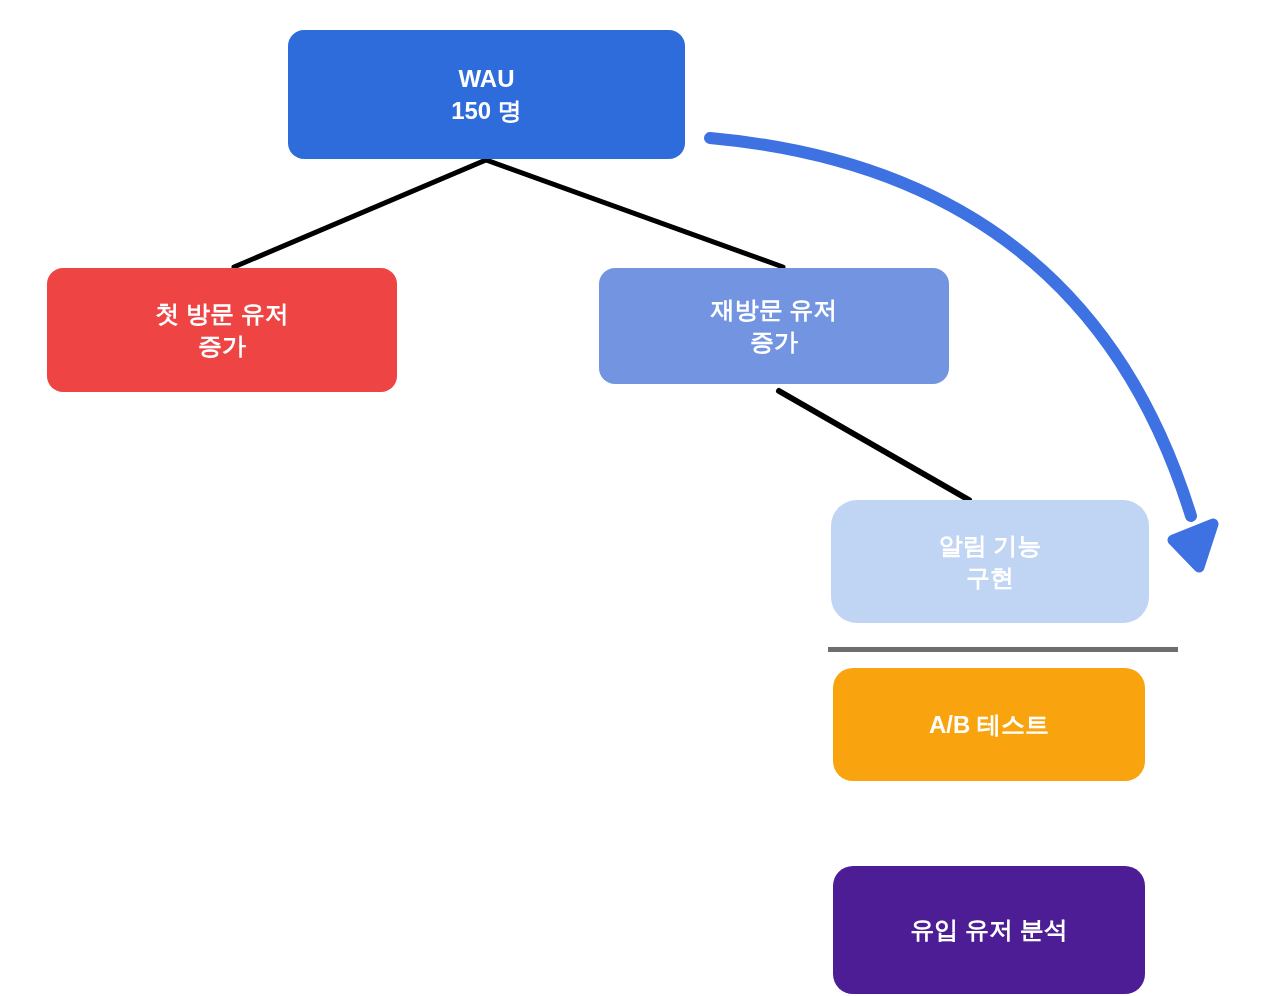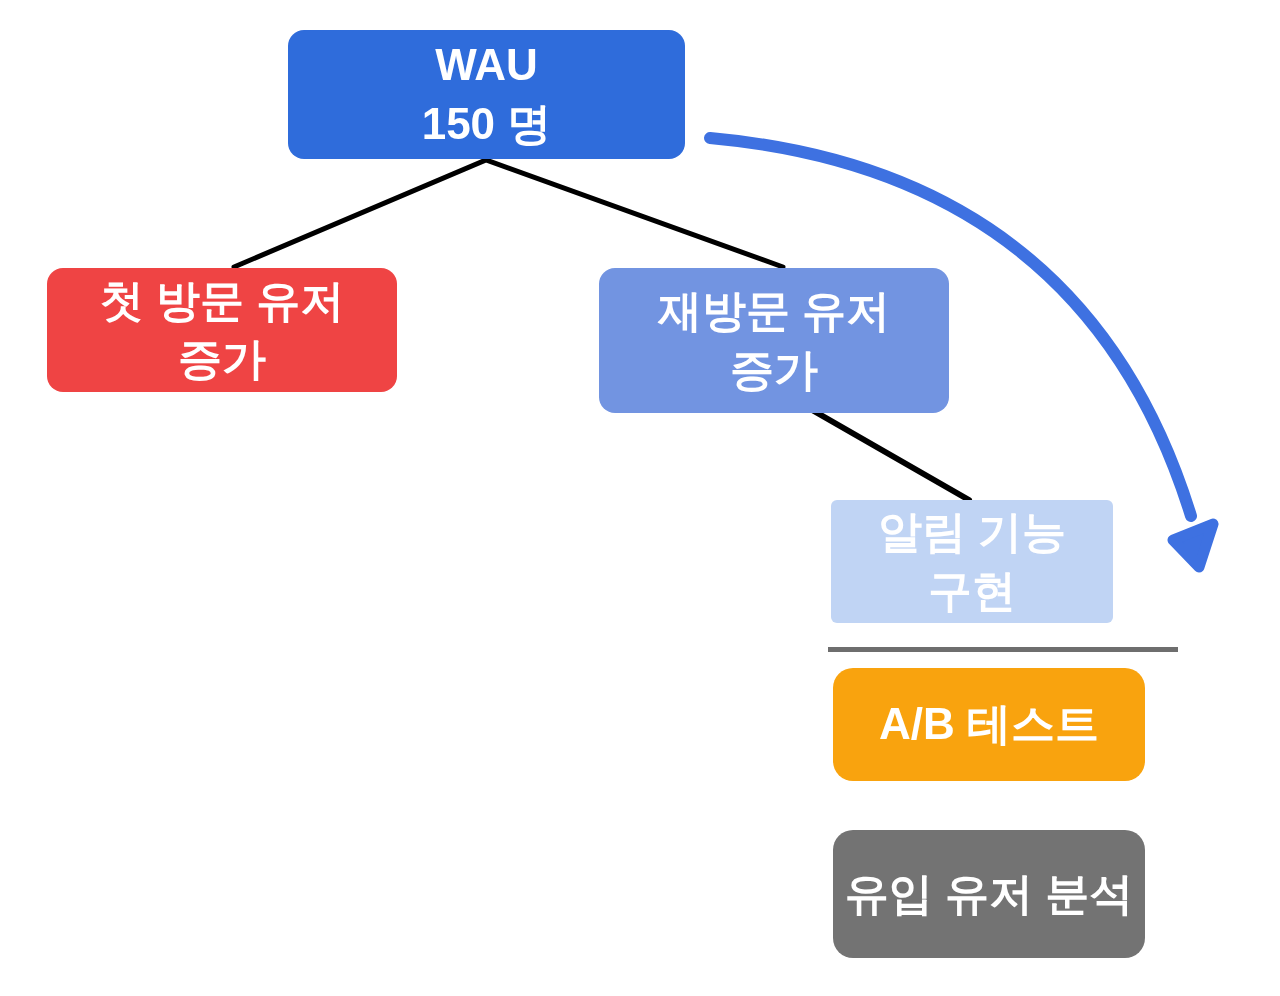--- a/index.html
+++ b/index.html
@@ -24,63 +24,63 @@
     pointer-events: none;
   }
   .node {
     position: absolute;
     display: flex;
     align-items: center;
     justify-content: center;
     text-align: center;
     color: #ffffff;
     font-weight: 700;
-    font-size: 44px;
+    font-size: 24px;
     line-height: 1.32;
     white-space: pre-line;
     border-radius: 16px;
     box-sizing: border-box;
   }
   .node-wau {
     left: 288px; top: 30px;
     width: 397px; height: 129px;
     background: #2f6cdb;
   }
   .node-first-visit {
     left: 47px; top: 268px;
     width: 350px; height: 124px;
     background: #ef4444;
   }
   .node-revisit {
     left: 599px; top: 268px;
-    width: 350px; height: 145px;
+    width: 350px; height: 116px;
     background: #7294e1;
   }
   .node-notification {
     left: 831px; top: 500px;
-    width: 282px; height: 123px;
+    width: 318px; height: 123px;
     background: #c0d4f4;
-    border-radius: 6px;
+    border-radius: 26px;
   }
   .divider {
     position: absolute;
     left: 828px; top: 647px;
     width: 350px; height: 5px;
     background: #6e6e6e;
   }
   .node-ab-test {
     left: 833px; top: 668px;
     width: 312px; height: 113px;
     background: #f9a30e;
     border-radius: 20px;
   }
   .node-inflow {
-    left: 833px; top: 830px;
+    left: 833px; top: 866px;
     width: 312px; height: 128px;
-    background: #737373;
+    background: #4c1d95;
     border-radius: 20px;
   }
 </style>
 </head>
 <body>
 
 <div class="canvas">
 
   <svg class="edges-layer" viewBox="0 0 1280 996" xmlns="http://www.w3.org/2000/svg">
 

